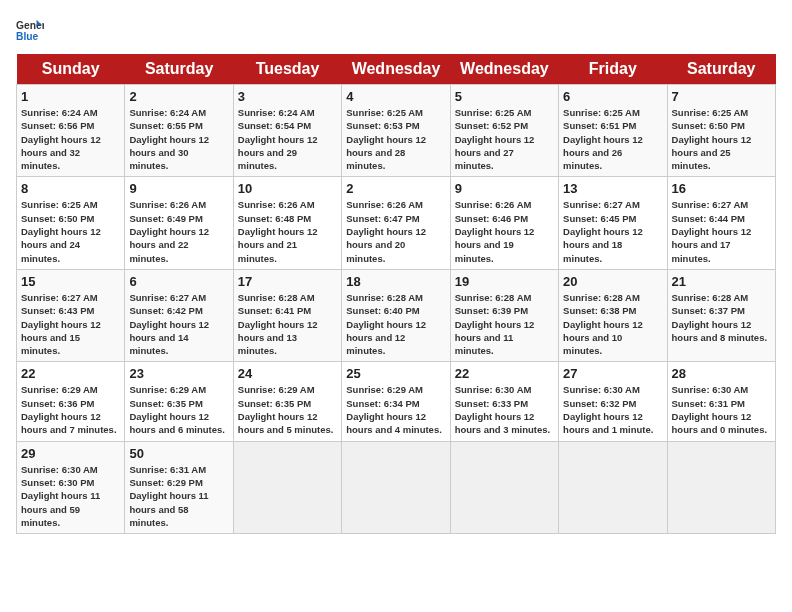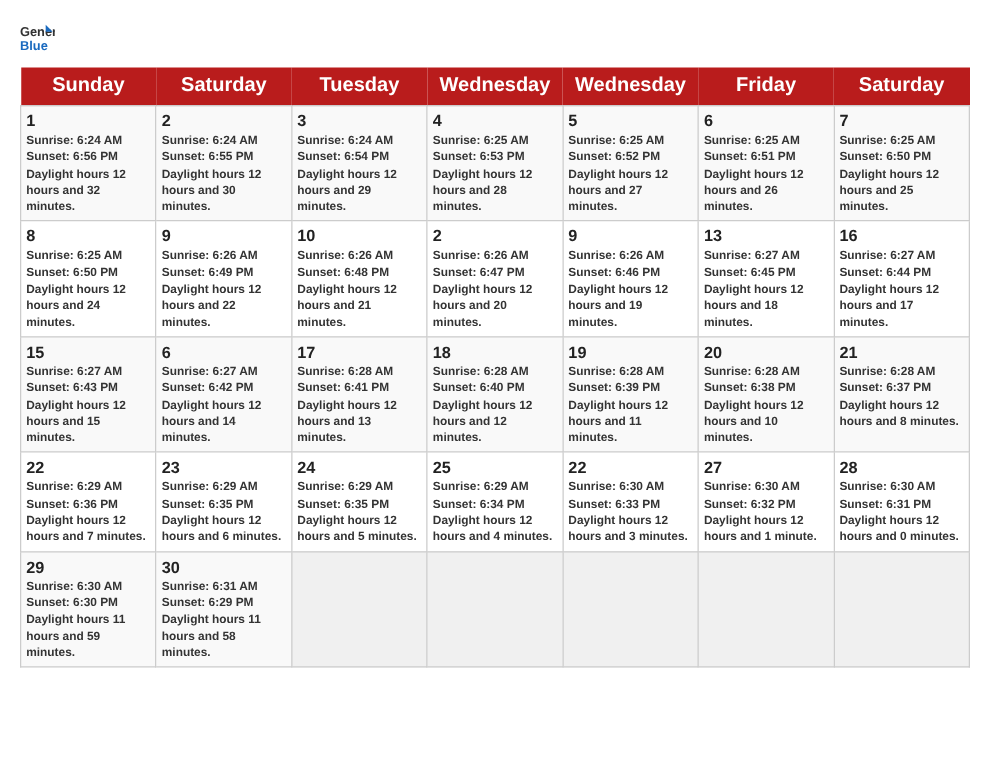--- a/index.html
+++ b/index.html
@@ -227,21 +227,21 @@
           <span class="day-num">28</span>
           <div class="day-detail">Sunrise: 6:30 AM<br>Sunset: 6:31 PM<br>Daylight hours 12 hours and 0 minutes.</div>
         </td>
       </tr>
       <tr>
         <td>
           <span class="day-num">29</span>
           <div class="day-detail">Sunrise: 6:30 AM<br>Sunset: 6:30 PM<br>Daylight hours 11 hours and 59 minutes.</div>
         </td>
         <td>
-          <span class="day-num">30</span>
+          <span class="day-num">50</span>
           <div class="day-detail">Sunrise: 6:31 AM<br>Sunset: 6:29 PM<br>Daylight hours 11 hours and 58 minutes.</div>
         </td>
         <td class="empty-cell"></td>
         <td class="empty-cell"></td>
         <td class="empty-cell"></td>
         <td class="empty-cell"></td>
         <td class="empty-cell"></td>
       </tr>
     </tbody>
 </table>

